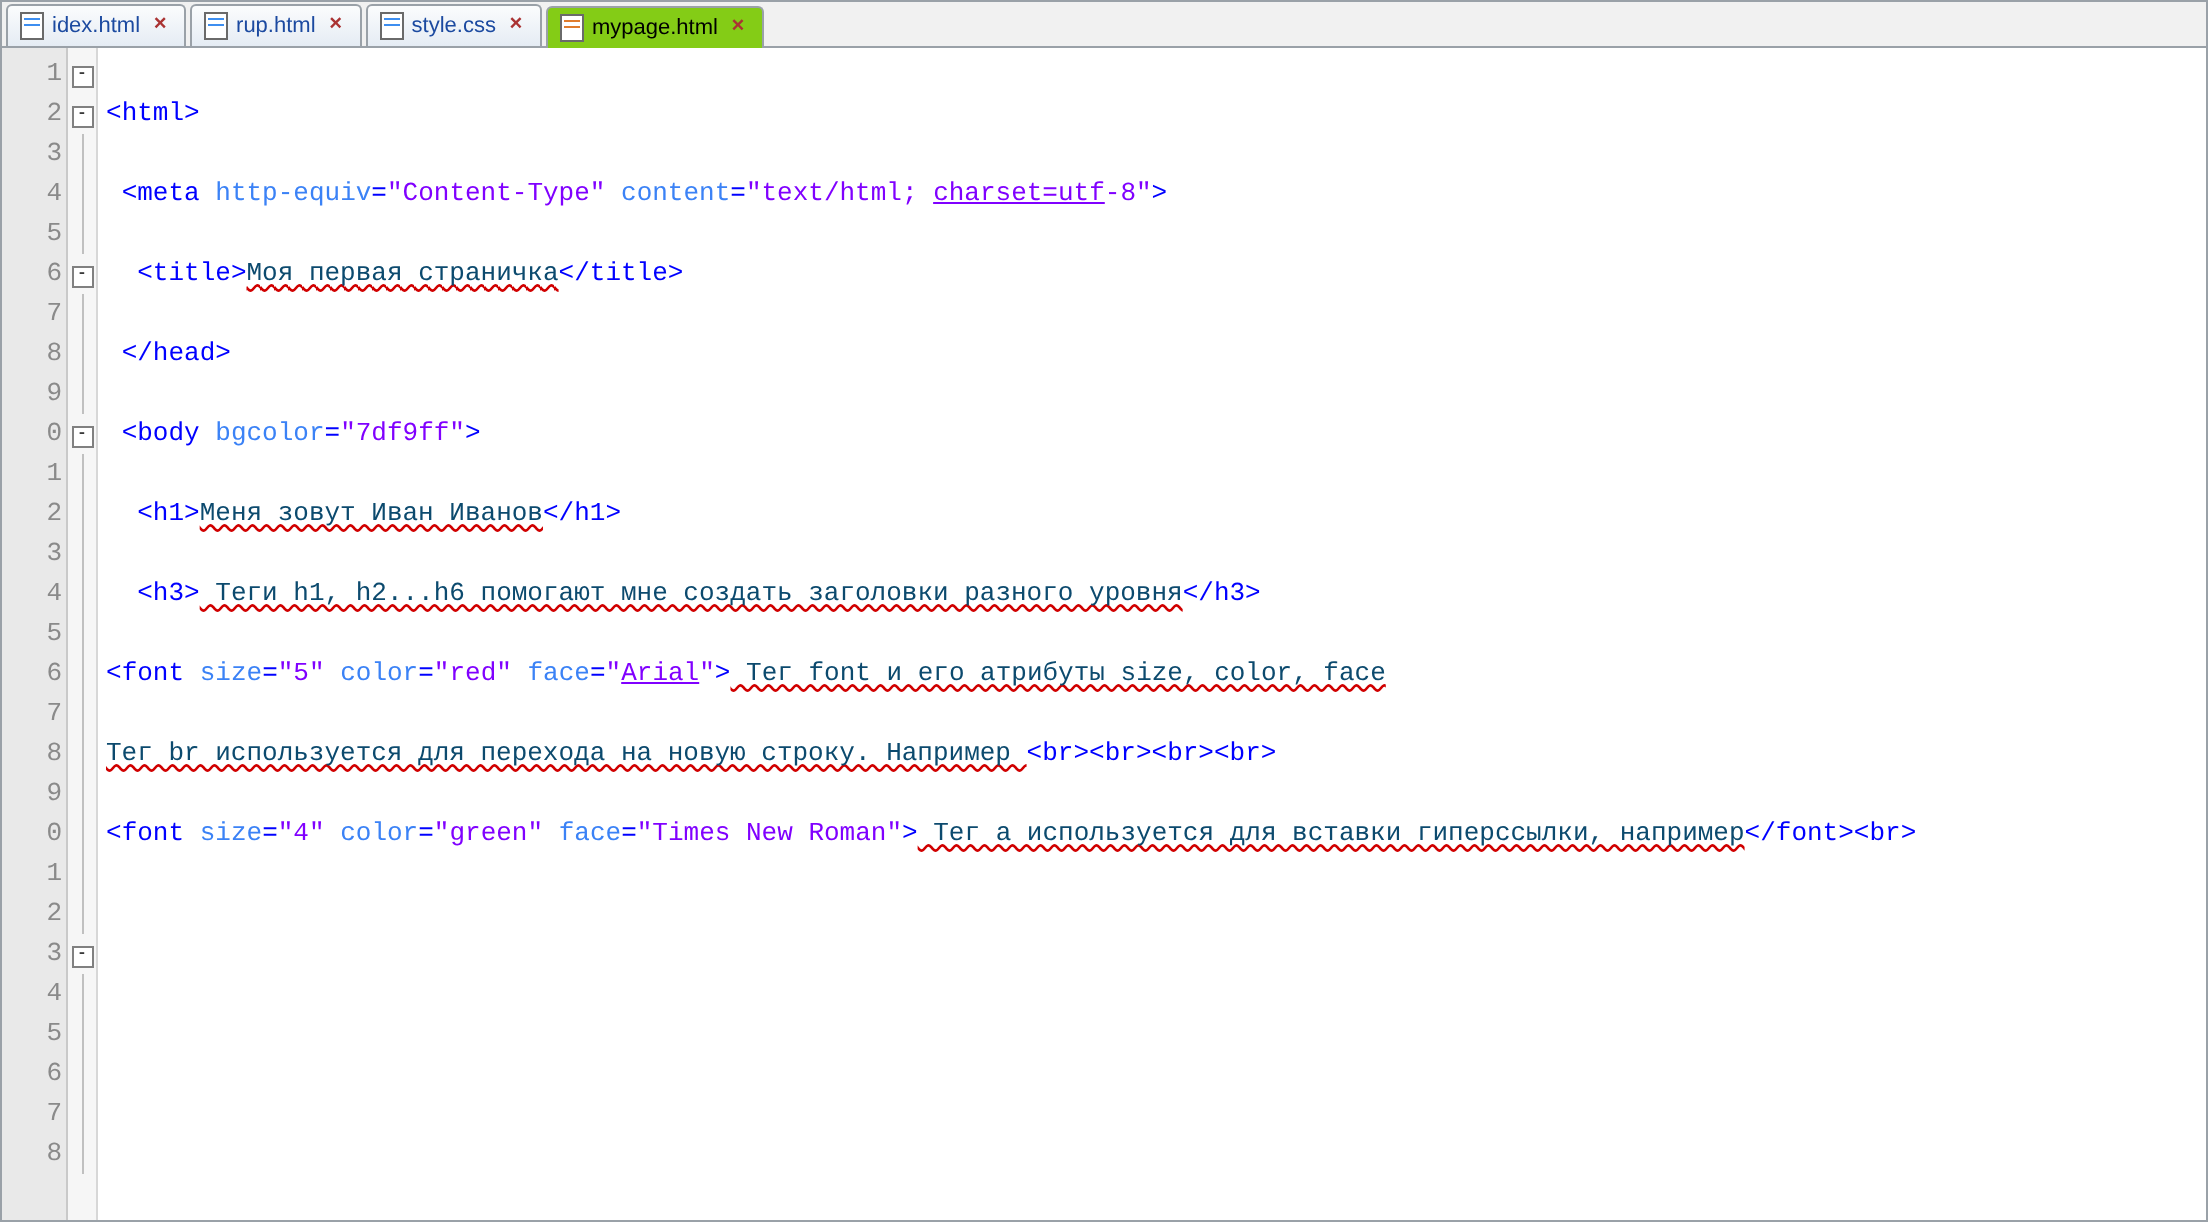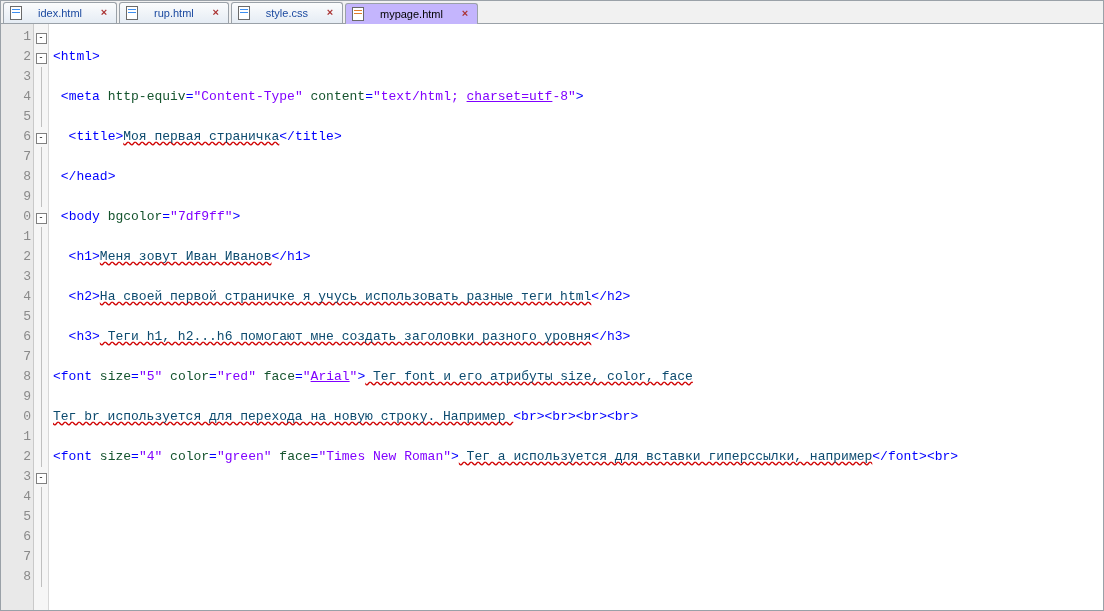--- a/index.html
+++ b/index.html
@@ -3,25 +3,25 @@
 <meta charset="utf-8">
 <style>
   html,body{margin:0;padding:0;font-family:"Courier New",monospace;font-size:13px;
     background:#fff;color:#000;overflow:hidden;}
   .workbench{display:flex;flex-direction:column;width:1104px;height:611px;
     border:1px solid #9aa1a8;box-sizing:border-box;background:#fff;}
   
   .tabbar{display:flex;align-items:flex-end;height:22px;background:#f1f1f1;
     border-bottom:1px solid #9aa1a8;font-family:Tahoma,Arial,sans-serif;font-size:11px;
     padding:0 2px;}
-  .tab{display:flex;align-items:center;gap:16px;height:20px;padding:0 6px;
+  .tab{display:flex;align-items:center;gap:4px;height:20px;padding:0 6px;
     border:1px solid #9aa1a8;border-bottom:none;margin-right:2px;
     background:linear-gradient(#fbfcfd,#e5ecf4);border-radius:3px 3px 0 0;
     color:#1c4aa0;cursor:pointer;}
-  .tab.active{background:#c4b5fd;color:#000;position:relative;top:1px;}
+  .tab.active{background:#84cc16;color:#000;position:relative;top:1px;}
   .tab .file-ico{width:12px;height:14px;position:relative;}
   .tab .file-ico::before{content:"";position:absolute;inset:0;
     background:#fff;border:1px solid #6a6a6a;}
   .tab .file-ico::after{content:"";position:absolute;left:2px;right:2px;top:3px;
     height:6px;background:linear-gradient(#3d8ef0,#3d8ef0) 0 0/100% 1px no-repeat,
       linear-gradient(#3d8ef0,#3d8ef0) 0 3px/100% 1px no-repeat,
       linear-gradient(#3d8ef0,#3d8ef0) 0 6px/100% 1px no-repeat;}
   .tab.active .file-ico::after{background:linear-gradient(#e07c2d,#e07c2d) 0 0/100% 1px no-repeat,
       linear-gradient(#e07c2d,#e07c2d) 0 3px/100% 1px no-repeat,
       linear-gradient(#e07c2d,#e07c2d) 0 6px/100% 1px no-repeat;}
@@ -39,21 +39,21 @@
   .foldcol div{height:20px;font-size:11px;position:relative;}
   .fold-box{display:inline-block;width:9px;height:9px;border:1px solid #808080;
     background:#fff;line-height:7px;font-size:9px;font-family:monospace;
     text-align:center;color:#000;}
   .fold-line{position:absolute;left:50%;top:0;bottom:0;width:1px;background:#c0c0c0;}
   .code{flex:1;padding:3px 0 0 4px;line-height:20px;white-space:pre;overflow:hidden;}
   .code .line{height:20px;}
   
   .tagb{color:#0000ff;}           
   .tagn{color:#0000ff;}           
-  .attr{color:#14532d;}           
+  .attr{color:#3b82f6;}           
   .attv{color:#8000ff;}              
   .spell{color:#0c4a6e;text-decoration:underline wavy #d00000;
     text-decoration-skip-ink:none;}
   .ulnk{text-decoration:underline;}
 </style>
 </head>
 <body>
 
 <div class="workbench">
 
@@ -189,21 +189,20 @@
         </div>
       </div>
 
     <div class="code">
 <div class="line"><span class="tagb">&lt;</span><span class="tagn">html</span><span class="tagb">&gt;</span></div>
 <div class="line"> <span class="tagb">&lt;</span><span class="tagn">meta</span> <span class="attr">http-equiv</span><span class="tagn">=</span><span class="attv">"Content-Type"</span> <span class="attr">content</span><span class="tagn">=</span><span class="attv">"text/html; </span><span class="attv ulnk">charset=utf</span><span class="attv">-8"</span><span class="tagb">&gt;</span></div>
 <div class="line">  <span class="tagb">&lt;</span><span class="tagn">title</span><span class="tagb">&gt;</span><span class="spell">Моя первая страничка</span><span class="tagb">&lt;/</span><span class="tagn">title</span><span class="tagb">&gt;</span></div>
 <div class="line"> <span class="tagb">&lt;/</span><span class="tagn">head</span><span class="tagb">&gt;</span></div>
 <div class="line"> <span class="tagb">&lt;</span><span class="tagn">body</span> <span class="attr">bgcolor</span><span class="tagn">=</span><span class="attv">"7df9ff"</span><span class="tagb">&gt;</span></div>
 <div class="line">  <span class="tagb">&lt;</span><span class="tagn">h1</span><span class="tagb">&gt;</span><span class="spell">Меня зовут Иван Иванов</span><span class="tagb">&lt;/</span><span class="tagn">h1</span><span class="tagb">&gt;</span></div>
-<div class="line">  <span class="tagb">&lt;</span><span class="tagn">h2</span><span class="tagb">&gt;</span><span class="spell">На своей первой страничке я учусь использовать разные теги html</span><span class="tagb">&lt;/</span><span class="tagn">h2</span><span class="tagb">&gt;</span></div>
 <div class="line">  <span class="tagb">&lt;</span><span class="tagn">h3</span><span class="tagb">&gt;</span><span class="spell"> Теги h1, h2...h6 помогают мне создать заголовки разного уровня</span><span class="tagb">&lt;/</span><span class="tagn">h3</span><span class="tagb">&gt;</span></div>
 <div class="line"><span class="tagb">&lt;</span><span class="tagn">font</span> <span class="attr">size</span><span class="tagn">=</span><span class="attv">"5"</span> <span class="attr">color</span><span class="tagn">=</span><span class="attv">"red"</span> <span class="attr">face</span><span class="tagn">=</span><span class="attv">"</span><span class="attv ulnk">Arial</span><span class="attv">"</span><span class="tagb">&gt;</span><span class="spell"> Тег font и его атрибуты size, color, face</span></div>
 <div class="line"><span class="spell">Тег br используется для перехода на новую строку. Например </span><span class="tagb">&lt;</span><span class="tagn">br</span><span class="tagb">&gt;</span><span class="tagb">&lt;</span><span class="tagn">br</span><span class="tagb">&gt;</span><span class="tagb">&lt;</span><span class="tagn">br</span><span class="tagb">&gt;</span><span class="tagb">&lt;</span><span class="tagn">br</span><span class="tagb">&gt;</span></div>
 <div class="line"><span class="tagb">&lt;</span><span class="tagn">font</span> <span class="attr">size</span><span class="tagn">=</span><span class="attv">"4"</span> <span class="attr">color</span><span class="tagn">=</span><span class="attv">"green"</span> <span class="attr">face</span><span class="tagn">=</span><span class="attv">"Times New Roman"</span><span class="tagb">&gt;</span><span class="spell"> Тег a используется для вставки гиперссылки, например</span><span class="tagb">&lt;/</span><span class="tagn">font</span><span class="tagb">&gt;</span><span class="tagb">&lt;</span><span class="tagn">br</span><span class="tagb">&gt;</span></div>
 
 
 
 
 
 

